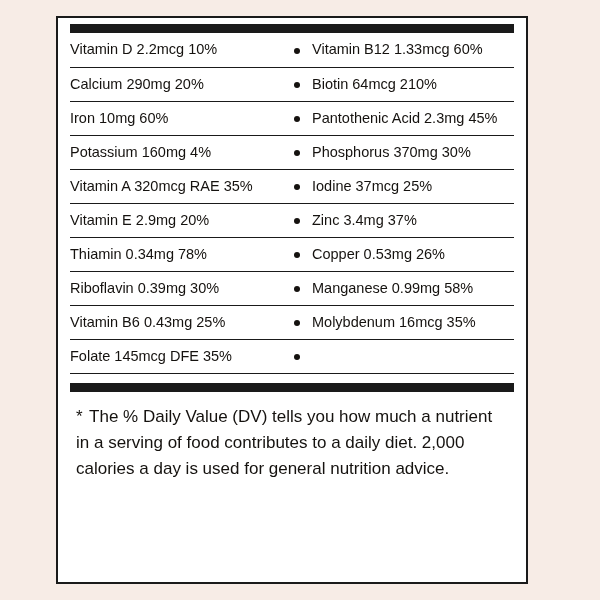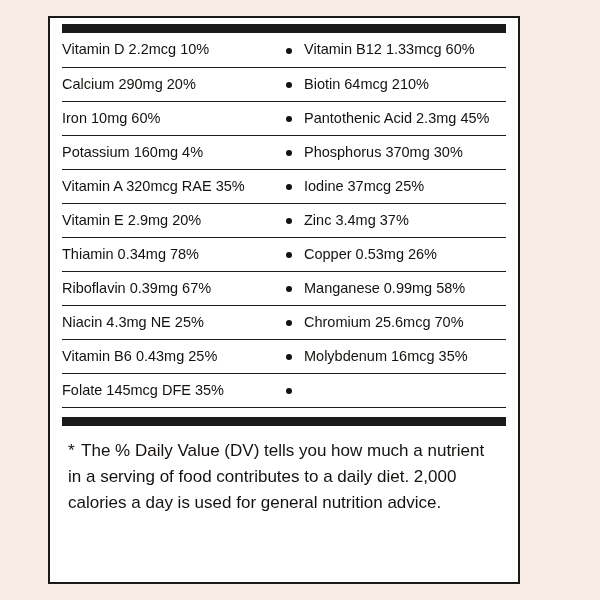--- a/index.html
+++ b/index.html
@@ -14,21 +14,21 @@
     overflow: hidden;
   }
   #page {
     position: relative;
     width: 600px;
     height: 600px;
     box-sizing: border-box;
   }
   .panel {
     position: absolute;
-    left: 48px;
+    left: 56px;
     top: 16px;
     width: 472px;
     height: 568px;
     background: #ffffff;
     border: 2px solid #1a1a1a;
     box-sizing: border-box;
     display: flex;
     flex-direction: column;
   }
   .top-rule {
@@ -132,28 +132,23 @@
           <td class="cell-left">Vitamin E 2.9mg 20%</td>
           <td class="cell-bullet"><span class="bullet-dot"></span></td>
           <td class="cell-right">Zinc 3.4mg 37%</td>
         </tr>
         <tr>
           <td class="cell-left">Thiamin 0.34mg 78%</td>
           <td class="cell-bullet"><span class="bullet-dot"></span></td>
           <td class="cell-right">Copper 0.53mg 26%</td>
         </tr>
         <tr>
-          <td class="cell-left">Riboflavin 0.39mg 67%</td>
+          <td class="cell-left">Riboflavin 0.39mg 30%</td>
           <td class="cell-bullet"><span class="bullet-dot"></span></td>
           <td class="cell-right">Manganese 0.99mg 58%</td>
-        </tr>
-        <tr>
-          <td class="cell-left">Niacin 4.3mg NE 25%</td>
-          <td class="cell-bullet"><span class="bullet-dot"></span></td>
-          <td class="cell-right">Chromium 25.6mcg 70%</td>
         </tr>
         <tr>
           <td class="cell-left">Vitamin B6 0.43mg 25%</td>
           <td class="cell-bullet"><span class="bullet-dot"></span></td>
           <td class="cell-right">Molybdenum 16mcg 35%</td>
         </tr>
         <tr>
           <td class="cell-left">Folate 145mcg DFE 35%</td>
           <td class="cell-bullet"><span class="bullet-dot"></span></td>
           <td class="cell-right"></td>

